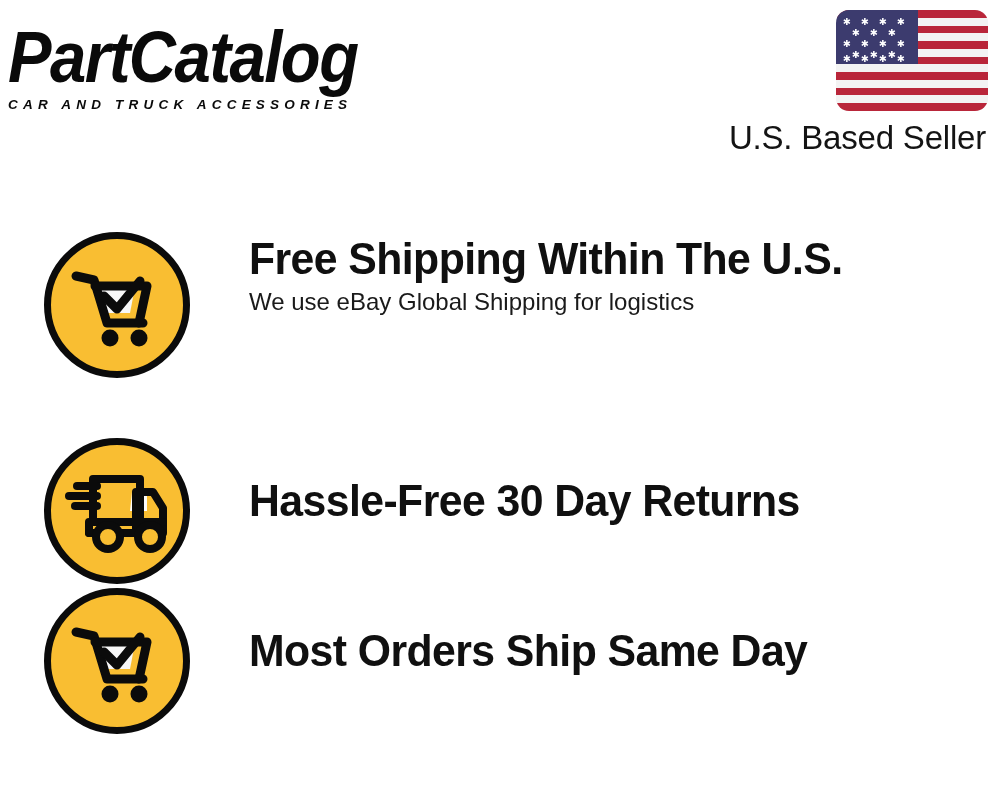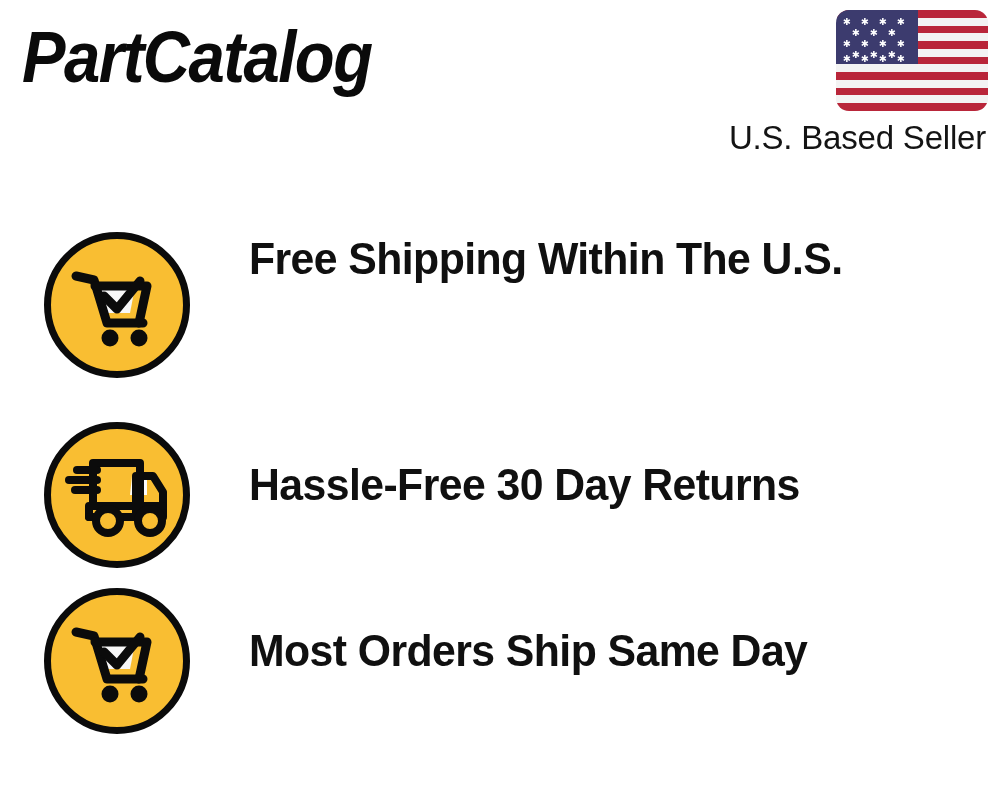--- a/index.html
+++ b/index.html
@@ -20,21 +20,21 @@
   
   .header {
     position: absolute;
     top: 0; left: 0;
     width: 1000px;
     height: 175px;
   }
 
   .logo-block {
     position: absolute;
-    left: 22px;
+    left: 8px;
     top: 22px;
     width: 470px;
   }
   .logo-word {
     font-family: "Liberation Sans", sans-serif;
     font-weight: 700;
     font-style: italic;
     font-size: 64px;
     line-height: 64px;
     letter-spacing: -1.5px;
@@ -112,21 +112,21 @@
     width: 1000px;
   }
   .feature {
     position: absolute;
     left: 0;
     width: 817px;
     display: flex;
     align-items: flex-start;
   }
   .feature.f1 { top: 0px; }
-  .feature.f2 { top: 190px; }
+  .feature.f2 { top: 206px; }
   .feature.f3 { top: 356px; }
 
   .icon-circle {
     position: relative;
     flex: 0 0 auto;
     margin-left: 44px;
     width: 132px;
     height: 132px;
     border-radius: 50%;
     background: #f9be32;
@@ -175,20 +175,21 @@
   }
   .f-sub.tight { margin-top: 1px; }
 </style>
 </head>
 <body>
 
 <div class="header">
 
   <div class="logo-block">
     <div class="logo-word">PartCatalog</div>
+    <div class="logo-tagline">CAR AND TRUCK ACCESSORIES</div>
   </div>
 
   <div class="flag-block">
     <span class="flag">
       <span class="stripe" style="top:0px;   background:#b9263a;"></span>
       <span class="stripe" style="top:7.77px; background:#f3f3f3;"></span>
       <span class="stripe" style="top:15.54px;background:#b9263a;"></span>
       <span class="stripe" style="top:23.31px;background:#f3f3f3;"></span>
       <span class="stripe" style="top:31.08px;background:#b9263a;"></span>
       <span class="stripe" style="top:38.85px;background:#f3f3f3;"></span>
@@ -231,20 +232,21 @@
         <polygon points="47,43 85,43 79,74 53,74" fill="#f7f7f7"></polygon>
         <path d="M25,37 L43,41 L56,84 L92,84" fill="none" stroke="#0b0b0b" stroke-width="9" stroke-linecap="round" stroke-linejoin="round"></path>
         <path d="M44,47 L96,47 L88,84" fill="none" stroke="#0b0b0b" stroke-width="9" stroke-linecap="round" stroke-linejoin="round"></path>
         <path d="M53,57 L66,70 L89,42" fill="none" stroke="#0b0b0b" stroke-width="9" stroke-linecap="round" stroke-linejoin="round"></path>
         <circle cx="59" cy="99" r="8.5" fill="#0b0b0b"></circle>
         <circle cx="88" cy="99" r="8.5" fill="#0b0b0b"></circle>
       </svg>
     </div>
     <div class="feature-text">
       <div class="f-head">Free Shipping Within The U.S.</div>
+      <div class="f-sub tight">We use eBay Global Shipping for logistics</div>
     </div>
   </div>
 
   <div class="feature f2">
     <div class="icon-circle">
       <svg viewBox="0 0 132 132" xmlns="http://www.w3.org/2000/svg">
         <polygon points="81,47 96,47 96,66 79,66" fill="#fdfdfd"></polygon>
         <rect x="42" y="34" width="47" height="43" fill="none" stroke="#0b0b0b" stroke-width="8" stroke-linejoin="round"></rect>
         <path d="M85,47 L102,47 L112,63 L112,88 L85,88 Z" fill="none" stroke="#0b0b0b" stroke-width="8" stroke-linejoin="round" stroke-linecap="round"></path>
         <path d="M38,88 L38,77 L112,77" fill="none" stroke="#0b0b0b" stroke-width="8" stroke-linejoin="round" stroke-linecap="round"></path>

